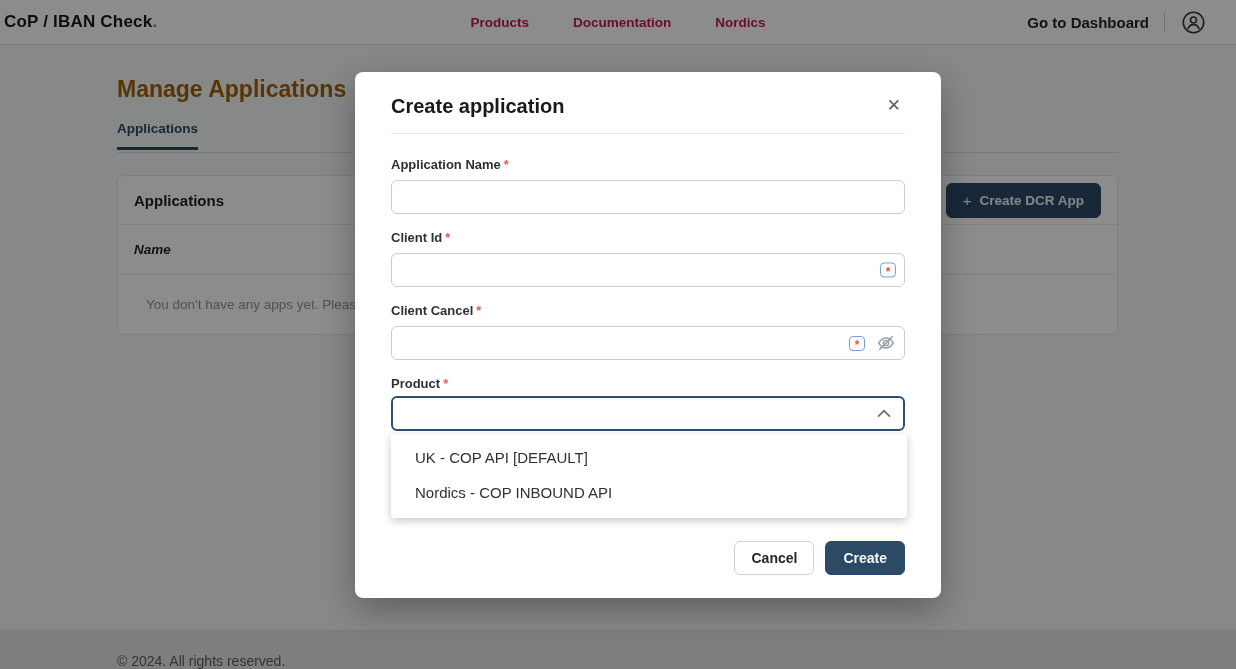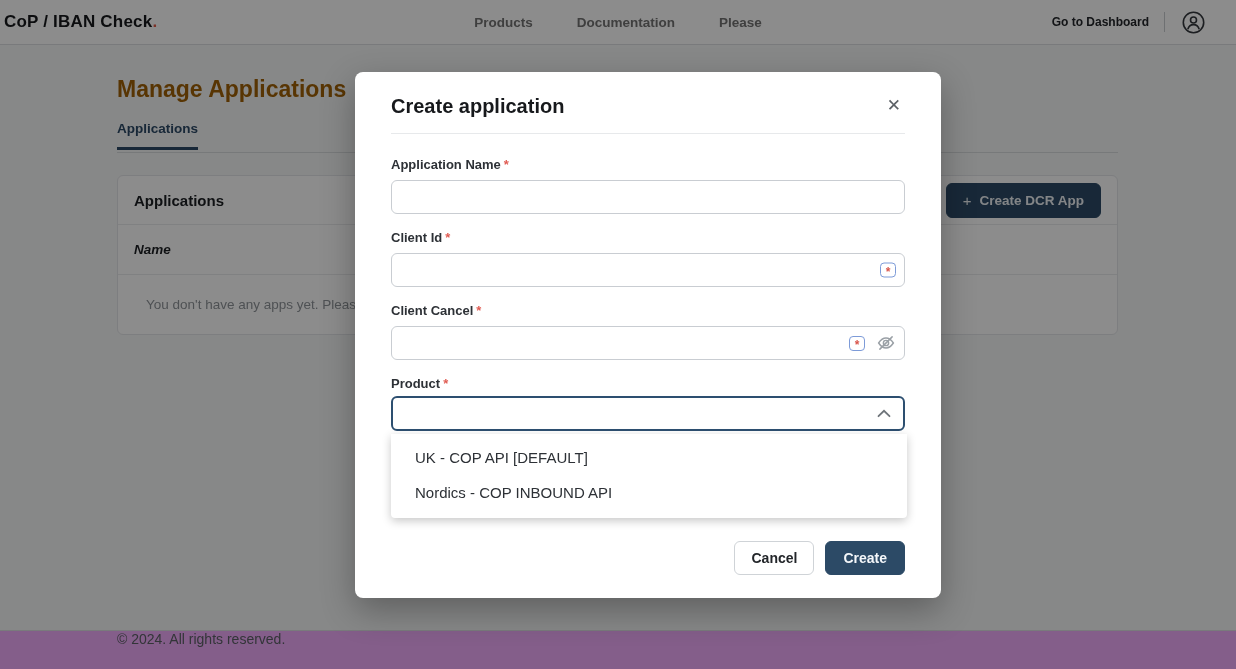--- a/index.html
+++ b/index.html
@@ -17,23 +17,23 @@
     position:absolute; top:0; left:0; right:0; height:45px;
     background:#ffffff; border-bottom:1px solid #dcdfe2;
     display:flex; align-items:center; padding:0 30px 0 4px;
   }
   .logo { font-size:17px; font-weight:bold; letter-spacing:0.2px; color:#17191c; white-space:nowrap; }
   .logo .dot { color:#e25c4a; }
   .nav {
     position:absolute; left:50%; transform:translateX(-50%);
     display:flex; gap:44px;
   }
-  .nav-item { font-size:13.5px; font-weight:bold; color:#737373; cursor:pointer; }
+  .nav-item { font-size:13.5px; font-weight:bold; color:#be185d; cursor:pointer; }
   .header-right { margin-left:auto; display:flex; align-items:center; gap:15px; }
-  .dash-link { font-size:12px; font-weight:bold; color:#23262a; cursor:pointer; }
+  .dash-link { font-size:15px; font-weight:bold; color:#23262a; cursor:pointer; }
   .vdiv { width:1px; height:20px; background:#c9ccd0; }
   .avatar-btn { width:26px; height:26px; display:flex; align-items:center; justify-content:center; cursor:pointer; }
 
   
   .main { position:absolute; top:45px; left:0; right:0; bottom:39px; background:#f6f7f8; }
   .page-title { position:absolute; left:117px; top:31px; font-size:23px; font-weight:bold; color:#a16207; }
   .tab {
     position:absolute; left:117px; top:76px; font-size:13.5px; font-weight:bold;
     color:#2c4a66; padding-bottom:11px; border-bottom:3px solid #2c4a66; cursor:pointer;
   }
@@ -55,22 +55,22 @@
   .plus { font-weight:normal; font-size:15px; line-height:1; }
   .name-row {
     height:50px; display:flex; align-items:center; padding:0 16px;
     border-bottom:1px solid #e9ebed; font-size:13.5px; font-weight:bold; color:#1c1f23;font-style:italic;
   }
   .empty-row { height:58px; display:flex; align-items:center; padding:0 28px; font-size:13.5px; color:#8f9499; }
 
   
   .footer {
     position:absolute; left:0; right:0; bottom:0; height:39px;
-    background:#f0abfc; border-top:1px solid #dcdfe2;
-    display:flex; align-items:flex-start; padding:0 118px 0 117px;
+    background:#e5e5e5; border-top:1px solid #dcdfe2;
+    display:flex; align-items:flex-end; padding:0 118px 0 117px;
     font-size:14px; color:#5c6166;
   }
   .footer-links { margin-left:auto; display:flex; gap:28px; }
   .footer-link { cursor:pointer; color:#5c6166; }
 
   
   .overlay { position:absolute; top:0; left:0; right:0; bottom:0; background:rgba(0,0,0,0.45); z-index:10; }
   .modal {
     position:absolute; left:355px; top:72px; width:586px; height:526px;
     background:#ffffff; border-radius:8px; z-index:20;
@@ -117,21 +117,21 @@
   svg { display:block; }
 </style>
 </head>
 <body>
 
 <div class="header">
   <div class="logo"><span>CoP / IBAN Check</span><span class="dot">.</span></div>
   <div class="nav">
     <span class="nav-item">Products</span>
     <span class="nav-item">Documentation</span>
-    <span class="nav-item">Please</span>
+    <span class="nav-item">Nordics</span>
   </div>
   <div class="header-right">
     <span class="dash-link">Go to Dashboard</span>
     <span class="vdiv"></span>
     <span class="avatar-btn">
       <svg width="25" height="25" viewBox="0 0 25 25" fill="none" stroke="#33373c" stroke-width="1.6">
         <circle cx="12.5" cy="12.5" r="10.2"></circle>
         <circle cx="12.5" cy="10" r="3"></circle>
         <path d="M6.8 19.2 C7.8 15.9 10 14.6 12.5 14.6 C15 14.6 17.2 15.9 18.2 19.2"></path>
       </svg>

